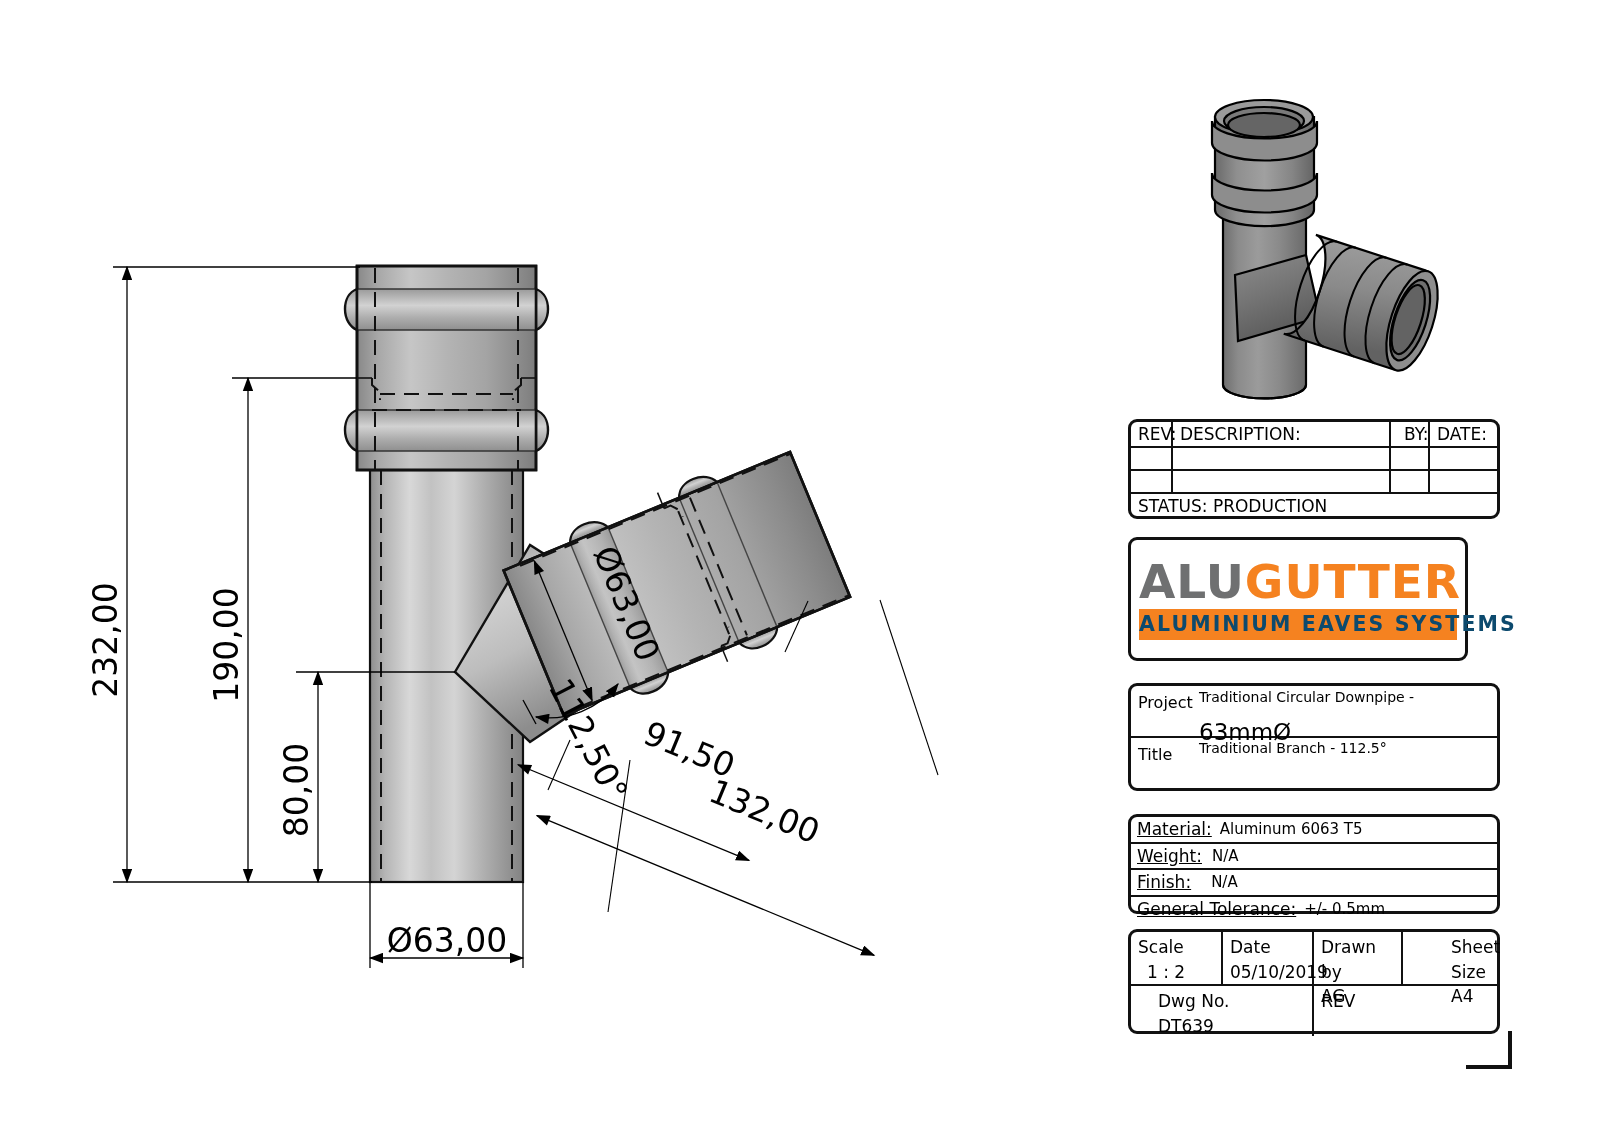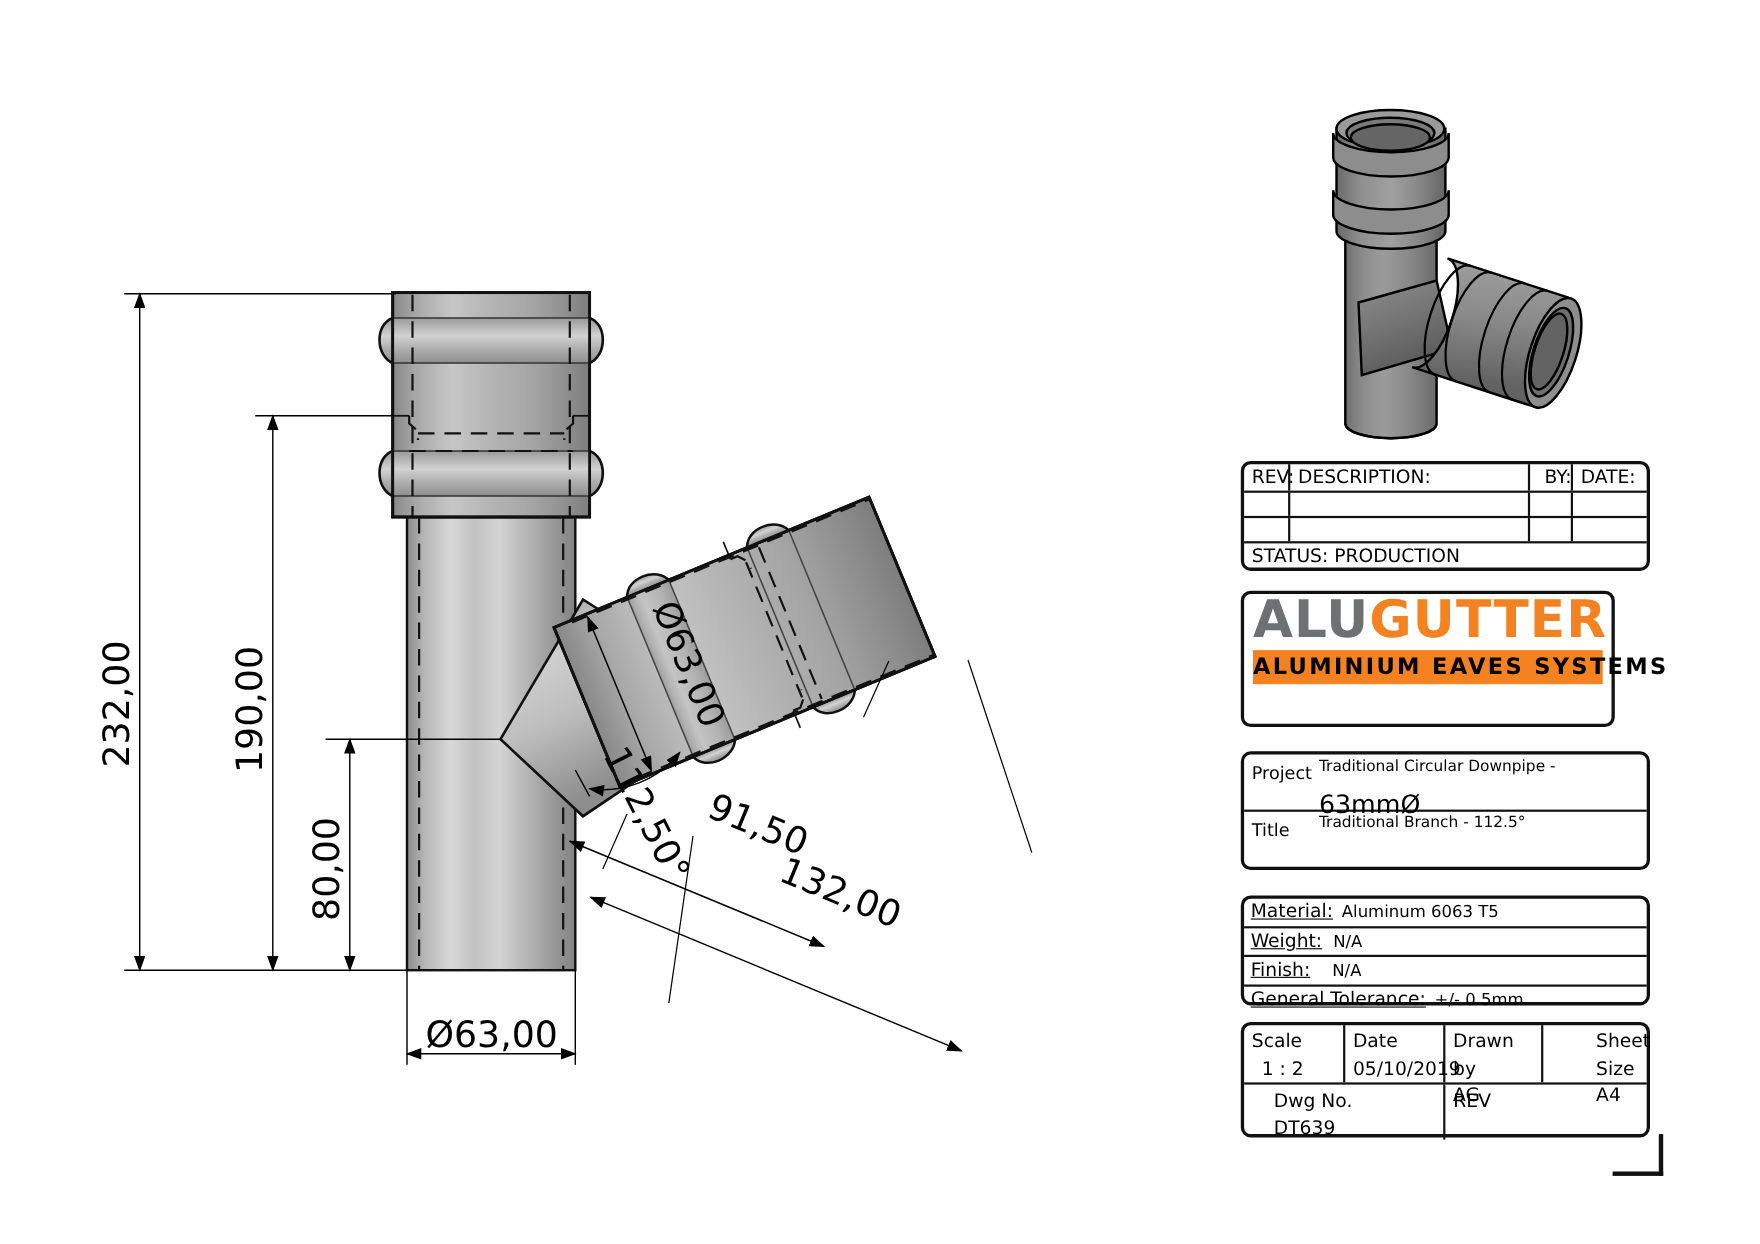--- a/index.html
+++ b/index.html
@@ -21,29 +21,29 @@
   #rev-table .r{height:26px;}
   #rev-table .r2{height:23px;}
   #rev-table .c-rev{width:42px;}
   #rev-table .c-desc{width:calc(100% - 42px - 46px - 60px);}
   #rev-table .c-by{width:39px;padding-left:13px;}
   #rev-table .c-date{width:60px;}
   #rev-table .c-status{width:100%;}
 
   
   #logo-box{left:1128px;top:537px;width:340px;height:124px;display:flex;
-            align-items:flex-start;justify-content:center;}
+            align-items:center;justify-content:center;}
   .logo-wrap{width:318px;}
   .logo-top{font-family:"DejaVu Sans","Liberation Sans",sans-serif;
             font-weight:bold;font-size:47px;letter-spacing:1px;line-height:1;
             text-align:center;white-space:nowrap;}
   .logo-alu{color:#6f7071;}
   .logo-gut{color:#F58220;}
   .logo-bar{background:#F58220;margin-top:4px;padding:3px 0 4px;text-align:center;}
-  .logo-bar span{color:#000000;font-weight:bold;font-size:20.5px;letter-spacing:2.1px;
+  .logo-bar span{color:#0c4a6e;font-weight:bold;font-size:20.5px;letter-spacing:2.1px;
                  font-family:"DejaVu Sans","Liberation Sans",sans-serif;white-space:nowrap;}
 
   
   #project-box{left:1128px;top:683px;width:372px;height:108px;}
   #project-box .pr{position:relative;box-sizing:border-box;}
   .pr-lbl{position:absolute;left:7px;font-size:16px;}
   .pr-val{position:absolute;left:68px;font-size:14px;}
   .pr-val2{position:absolute;left:68px;font-size:23px;}
 
   

